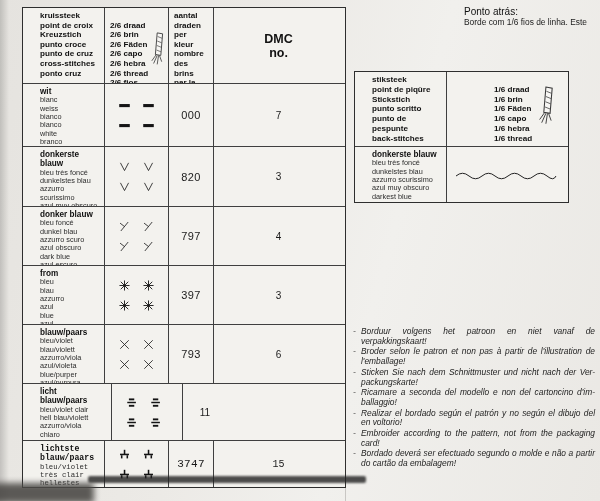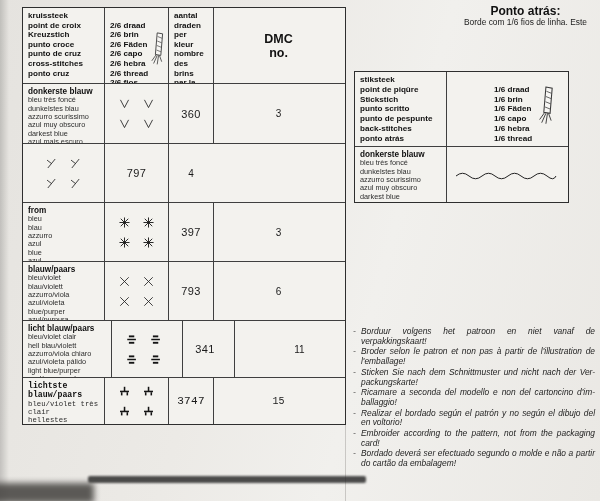--- a/index.html
+++ b/index.html
@@ -11,41 +11,41 @@
   }
   .pre{white-space:pre-line;}
   
   .main-table{
     position:absolute;left:22px;top:7px;width:322px;
     border:1.5px solid #2e2e2e;background:#f3f2ee;
   }
   .trow{display:grid;grid-template-columns:81px 64px 45px 130px;}
   .trow + .trow{border-top:1px solid #3f3f3f;}
   .c{border-left:1px solid #3f3f3f;padding:3px 5px;overflow:hidden;box-sizing:border-box;}
-  .c:first-child{border-left:none;}
+  .c:first-child{border-left:none;margin-left:12px;}
   .rh-h{height:75px;} .rh0{height:62px;} .rh1{height:59px;} .rh2{height:58px;}
   .rh3{height:58px;} .rh4{height:58px;} .rh5{height:56px;gap:7px;} .rh6{height:46px;font-family:Liberation Mono, monospace;}
   .hlines{font-weight:bold;font-size:8.1px;line-height:9.6px;color:#111;}
   .dmc-h{display:flex;align-items:center;justify-content:center;text-align:center;
          font-weight:bold;font-size:12.5px;line-height:14px;color:#111;}
   .n0{font-weight:bold;font-size:8.2px;line-height:9.4px;color:#0f0f0f;}
   .nrest{font-size:7.3px;line-height:8.3px;color:#2d2d2d;}
   .sym{display:grid;grid-template-columns:repeat(2,13px);gap:7px 11px;
        justify-content:center;align-content:center;padding:0;}
   .sym svg{width:13px;height:13px;display:block;}
   .wave-cell{display:flex;align-items:center;justify-content:center;padding:0;}
   .wave-cell svg{width:106px;height:12px;display:block;}
   .dmc-cell{display:flex;align-items:center;justify-content:center;
             font-size:11px;letter-spacing:.3px;color:#1a1a1a;}
   .cnt-cell{display:flex;align-items:center;justify-content:center;font-size:10px;color:#1a1a1a;}
   .rel{position:relative;}
   .skein{position:absolute;}
   
   .bs-note{position:absolute;left:464px;top:6px;white-space:nowrap;}
-  .bs-title{font-weight:bold;font-size:12px;line-height:11px;color:#111;text-align:center;}
+  .bs-title{font-weight:normal;font-size:10px;line-height:11px;color:#111;}
   .bs-text{font-size:8.4px;line-height:10px;color:#222;}
   .bs-table{position:absolute;left:354px;top:71px;width:213px;
             border:1.5px solid #2e2e2e;background:#f3f2ee;}
   .bs-row{display:grid;grid-template-columns:91px 119px;}
   .bs-row + .bs-row{border-top:1px solid #3f3f3f;}
   .bs-h{height:74px;} .bs-d{height:55px;}
   .bs-table .hlines{line-height:9.8px;}
   
   .instructions{position:absolute;left:353px;top:327px;width:242px;}
   .instr{display:flex;gap:3px;font-style:italic;font-size:8.4px;line-height:9.7px;
@@ -93,20 +93,47 @@
 nombre des brins par la couleur
 anzähl Fäden per Farbe
 nümero filo al colore
 número hilo por color
 number of threads by colour
 quantidade de fios por cor</div>
     <div class="c dmc-h pre">DMC
 no.</div>
   </div>
 
+  <div class="trow rh0">
+    <div class="c">
+      <div class="n0">wit</div>
+      <div class="nrest pre">blanc
+weiss
+bianco
+blanco
+white
+branco</div>
+    </div>
+    <div class="c sym">
+        <svg viewBox="0 0 16 16">
+          <rect x="1.5" y="6.2" width="13" height="3.8" fill="#141414"></rect>
+        </svg>
+        <svg viewBox="0 0 16 16">
+          <rect x="1.5" y="6.2" width="13" height="3.8" fill="#141414"></rect>
+        </svg>
+        <svg viewBox="0 0 16 16">
+          <rect x="1.5" y="6.2" width="13" height="3.8" fill="#141414"></rect>
+        </svg>
+        <svg viewBox="0 0 16 16">
+          <rect x="1.5" y="6.2" width="13" height="3.8" fill="#141414"></rect>
+        </svg>
+      </div>
+    <div class="c dmc-cell">000</div>
+    <div class="c cnt-cell">7</div>
+  </div>
 
   <div class="trow rh1">
     <div class="c">
       <div class="n0">donkerste blauw</div>
       <div class="nrest pre">bleu très foncé
 dunkelstes blau
 azzurro scurissimo
 azul muy obscuro
 darkest blue
 azul mais escuro</div>
@@ -118,25 +145,34 @@
         <svg viewBox="0 0 16 16">
           <path d="M3 3.5 L8 13 L13 3.5" fill="none" stroke="#222" stroke-width="1.05"></path>
         </svg>
         <svg viewBox="0 0 16 16">
           <path d="M3 3.5 L8 13 L13 3.5" fill="none" stroke="#222" stroke-width="1.05"></path>
         </svg>
         <svg viewBox="0 0 16 16">
           <path d="M3 3.5 L8 13 L13 3.5" fill="none" stroke="#222" stroke-width="1.05"></path>
         </svg>
       </div>
-    <div class="c dmc-cell">360</div>
+    <div class="c dmc-cell">820</div>
     <div class="c cnt-cell">3</div>
   </div>
 
   <div class="trow rh2">
+    <div class="c">
+      <div class="n0">donker blauw</div>
+      <div class="nrest pre">bleu foncé
+dunkel blau
+azzurro scuro
+azul obscuro
+dark blue
+azul escuro</div>
+    </div>
     <div class="c sym">
         <svg viewBox="0 0 16 16">
           <path d="M12.5 2.5 L3.5 13.5 M7.9 8 L2.5 3.8" fill="none" stroke="#222" stroke-width="1.05"></path>
         </svg>
         <svg viewBox="0 0 16 16">
           <path d="M12.5 2.5 L3.5 13.5 M7.9 8 L2.5 3.8" fill="none" stroke="#222" stroke-width="1.05"></path>
         </svg>
         <svg viewBox="0 0 16 16">
           <path d="M12.5 2.5 L3.5 13.5 M7.9 8 L2.5 3.8" fill="none" stroke="#222" stroke-width="1.05"></path>
         </svg>
@@ -229,21 +265,20 @@
           <rect x="4.8" y="3" width="6.6" height="2.3" fill="#141414"></rect>
           <rect x="2.8" y="7.1" width="10.6" height="1.8" fill="#141414"></rect>
           <rect x="4.8" y="10.9" width="6.6" height="2.3" fill="#141414"></rect>
         </svg>
         <svg viewBox="0 0 16 16">
           <rect x="4.8" y="3" width="6.6" height="2.3" fill="#141414"></rect>
           <rect x="2.8" y="7.1" width="10.6" height="1.8" fill="#141414"></rect>
           <rect x="4.8" y="10.9" width="6.6" height="2.3" fill="#141414"></rect>
         </svg>
       </div>
-    <div class="c dmc-cell">341</div>
     <div class="c cnt-cell">11</div>
   </div>
 
   <div class="trow rh6">
     <div class="c">
       <div class="n0">lichtste blauw/paars</div>
       <div class="nrest pre">bleu/violet très clair
 hellestes blau/violett
 azzurro/viola chiarissimo
 azul/violeta muy pálido

